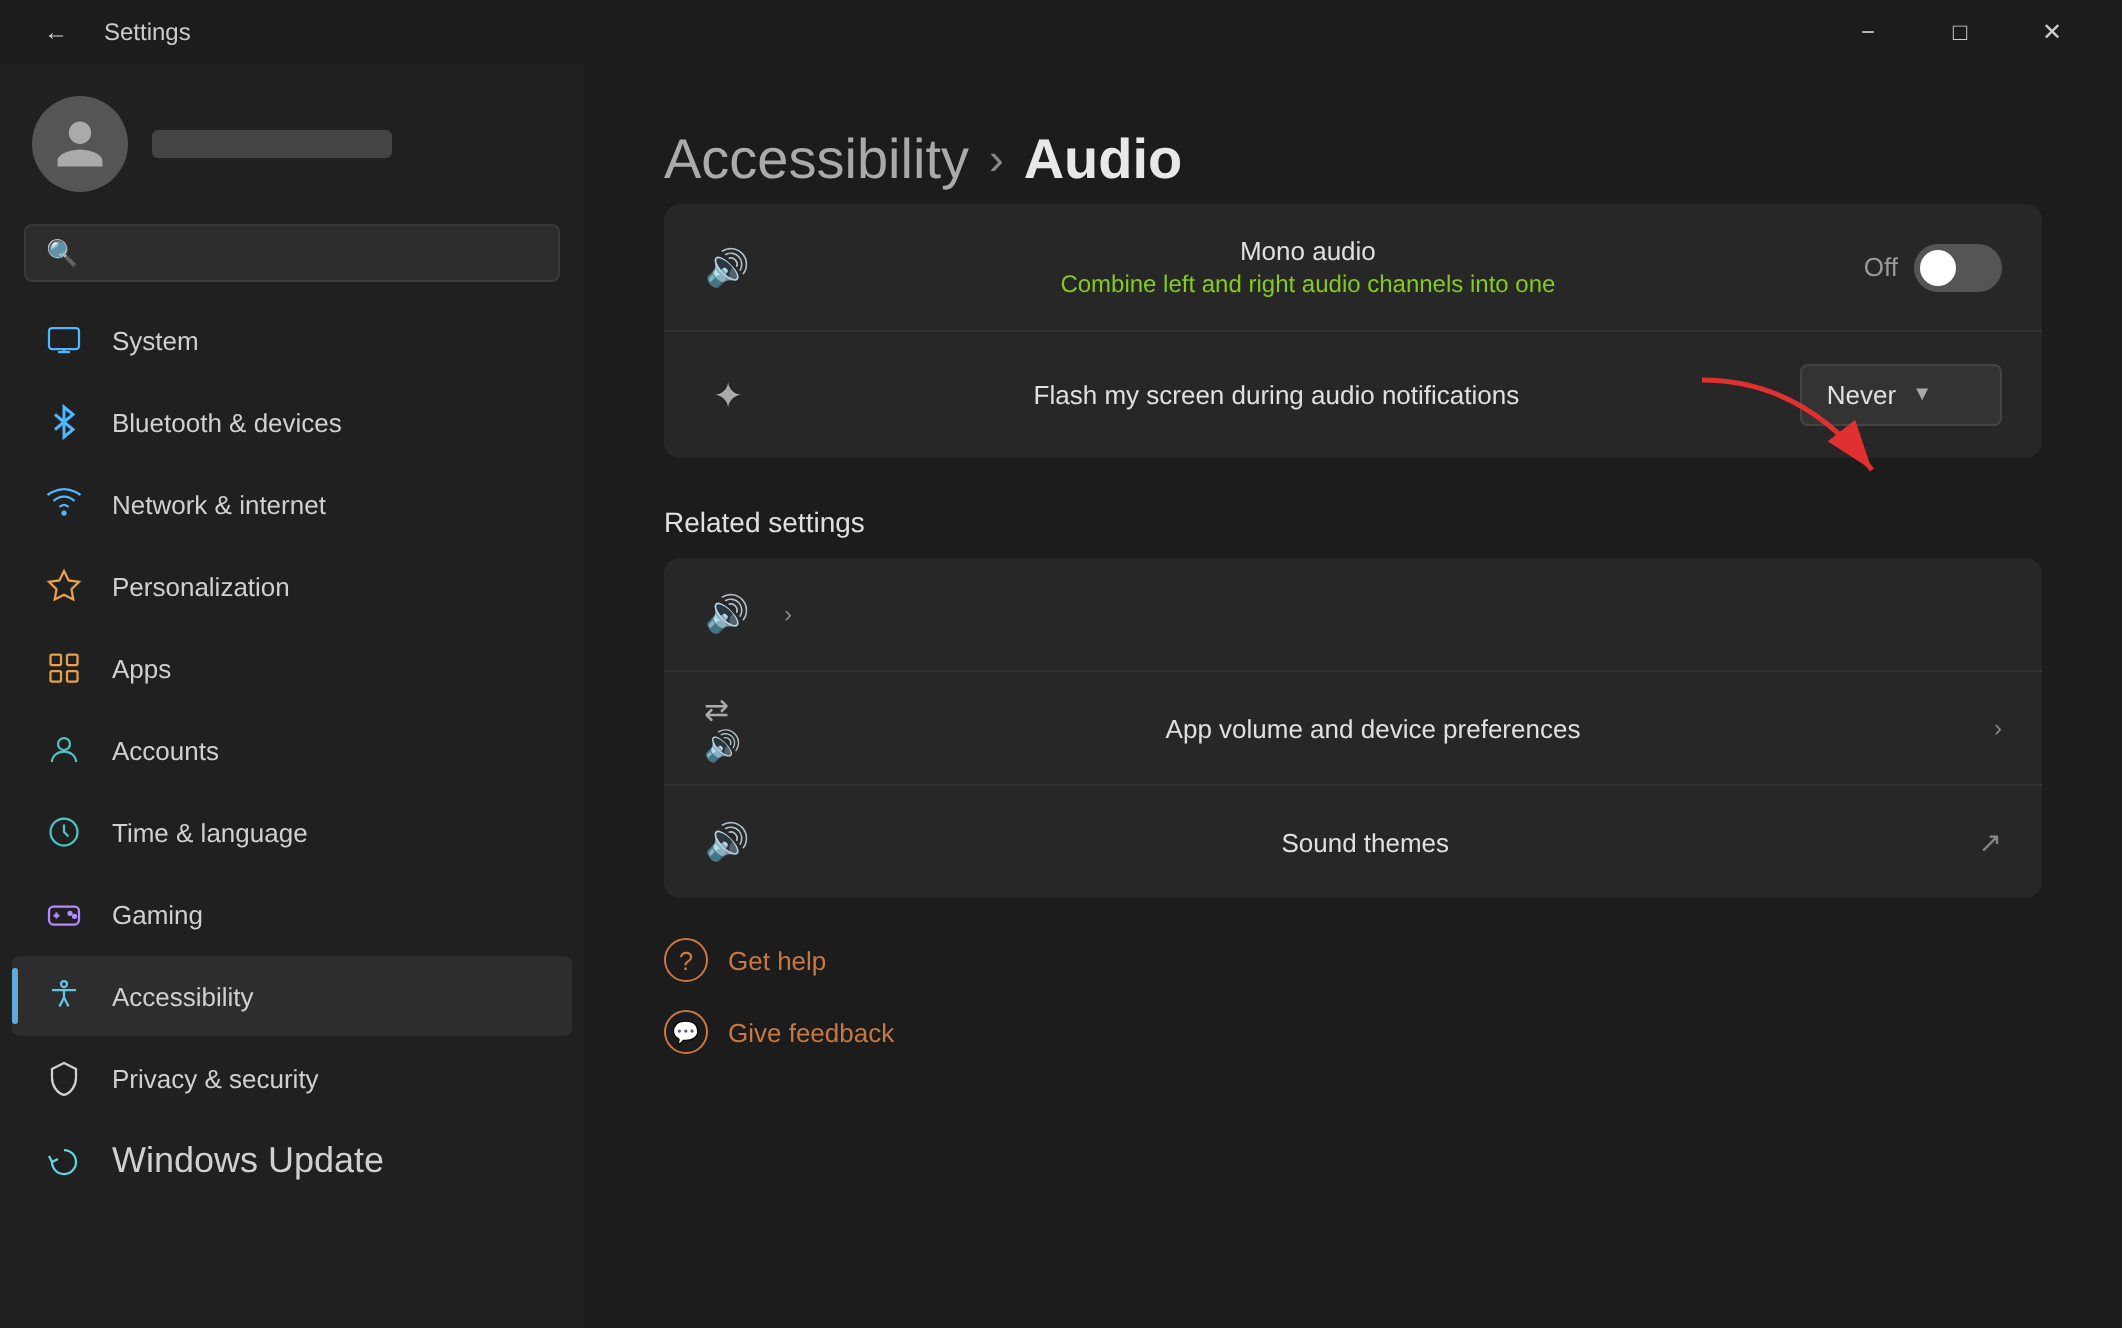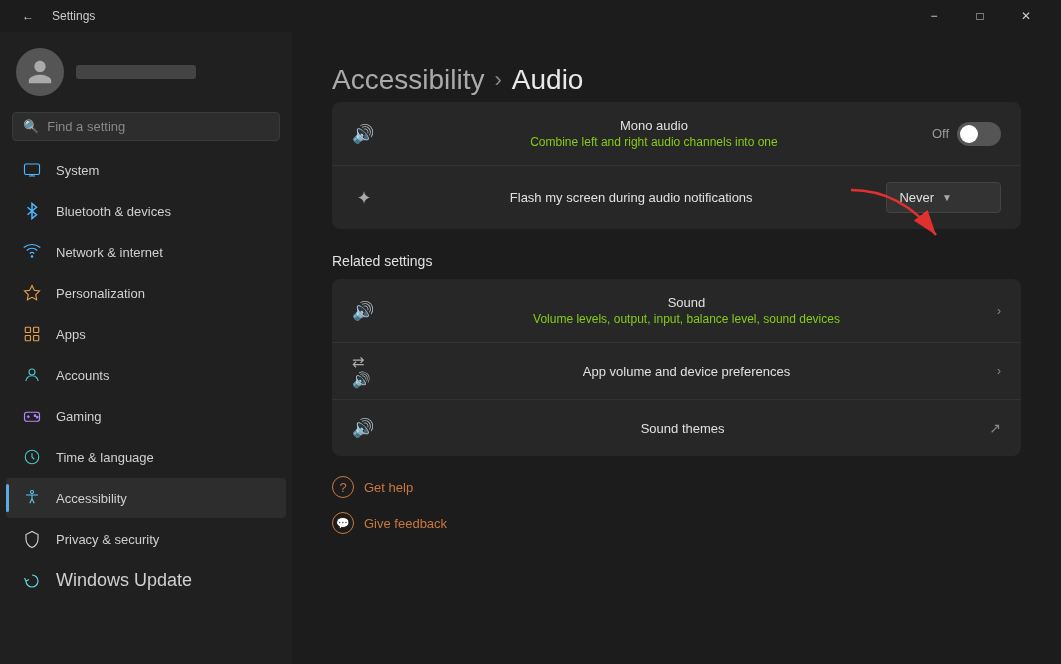--- a/index.html
+++ b/index.html
@@ -169,21 +169,21 @@
       font-weight: 300;
       color: #aaa;
       cursor: pointer;
     }
     .breadcrumb-sep {
       font-size: 22px;
       color: #888;
     }
     .breadcrumb-current {
       font-size: 28px;
-      font-weight: 400;
+      font-weight: 700;
       color: #e8e8e8;
     }
     .page-subtitle {
       font-size: 13px;
       color: #999;
       margin-bottom: 28px;
     }
     
     .settings-card {
       background: #272727;
@@ -256,21 +256,21 @@
       transition: left 0.2s;
     }
     .toggle.off .toggle-thumb { left: 3px; }
     
     .dropdown-select {
       background: #333;
       border: 1px solid #444;
       border-radius: 4px;
       color: #e0e0e0;
       font-size: 13px;
-      padding: 7px 48px 7px 12px;
+      padding: 7px 34px 7px 12px;
       cursor: pointer;
       display: flex;
       align-items: center;
       gap: 8px;
       min-width: 100px;
       position: relative;
     }
     .dropdown-chevron {
       color: #aaa;
       font-size: 10px;
@@ -356,21 +356,20 @@
       <div class="user-avatar">
         <svg viewBox="0 0 24 24" xmlns="http://www.w3.org/2000/svg">
           <path d="M12 12c2.7 0 4.8-2.1 4.8-4.8S14.7 2.4 12 2.4 7.2 4.5 7.2 7.2 9.3 12 12 12zm0 2.4c-3.2 0-9.6 1.6-9.6 4.8v2.4h19.2v-2.4c0-3.2-6.4-4.8-9.6-4.8z"></path>
         </svg>
       </div>
       <div class="user-name-box"></div>
     </div>
 
     <div class="search-box">
       <span class="search-icon">🔍</span>
-      <input type="text" placeholder="Find a setting" style="">
     </div>
 
     <div id="nav-container">
         <div class="nav-item">
           <div class="nav-icon">
             <svg width="18" height="18" viewBox="0 0 24 24" fill="none" stroke="#4db8ff" stroke-width="1.5">
               <rect x="2" y="4" width="20" height="14" rx="2"></rect>
               <path d="M8 20h8M12 18v2"></path>
             </svg>
           </div>
@@ -418,38 +417,38 @@
           <div class="nav-icon">
             <svg width="18" height="18" viewBox="0 0 24 24" fill="none" stroke="#4dc4c4" stroke-width="1.5">
               <circle cx="12" cy="8" r="4"></circle>
               <path d="M4 20c0-4 3.6-7 8-7s8 3 8 7"></path>
             </svg>
           </div>
           <span style="font-size: 13px;">Accounts</span>
         </div>
         <div class="nav-item">
           <div class="nav-icon">
+            <svg width="18" height="18" viewBox="0 0 24 24" fill="none" stroke="#4dc4c4" stroke-width="1.5">
+              <circle cx="12" cy="12" r="9"></circle>
+              <path d="M12 7v5l3 3"></path>
+            </svg>
+          </div>
+          <span style="font-size: 13px;">Time &amp; language</span>
+        </div>
+        <div class="nav-item">
+          <div class="nav-icon">
             <svg width="18" height="18" viewBox="0 0 24 24" fill="none" stroke="#b48aff" stroke-width="1.5">
               <rect x="2" y="7" width="20" height="12" rx="3"></rect>
               <path d="M7 11v4M5 13h4"></path>
               <circle cx="16" cy="11.5" r="1" fill="#b48aff"></circle>
               <circle cx="19" cy="13.5" r="1" fill="#b48aff"></circle>
             </svg>
           </div>
           <span style="font-size: 13px;">Gaming</span>
         </div>
-        <div class="nav-item">
-          <div class="nav-icon">
-            <svg width="18" height="18" viewBox="0 0 24 24" fill="none" stroke="#4dc4c4" stroke-width="1.5">
-              <circle cx="12" cy="12" r="9"></circle>
-              <path d="M12 7v5l3 3"></path>
-            </svg>
-          </div>
-          <span style="font-size: 13px;">Time &amp; language</span>
-        </div>
         <div class="nav-item active">
           <div class="nav-icon">
             <svg width="18" height="18" viewBox="0 0 24 24" fill="none" stroke="#60c8e8" stroke-width="1.5">
               <circle cx="12" cy="4" r="2"></circle>
               <path d="M4 8h16M12 8v5l-3 6M12 13l3 6"></path>
             </svg>
           </div>
           <span style="font-size: 13px;">Accessibility</span>
         </div>
         <div class="nav-item">
@@ -509,24 +508,20 @@
             </div>
           </div>
         </div>
       </div>
 
       <div class="section-title">Related settings</div>
       <div class="settings-card">
 
         <div class="settings-row" style="cursor:pointer;">
           <div class="settings-row-icon">🔊</div>
-          <div class="settings-row-text">
-            <div class="settings-row-title">Sound</div>
-            <div class="settings-row-desc">Volume levels, output, input, balance level, sound devices</div>
-          </div>
           <span class="settings-row-chevron">›</span>
         </div>
 
         <div class="settings-row" style="cursor:pointer;">
           <div class="settings-row-icon" style="font-size:15px;">⇄🔊</div>
           <div class="settings-row-text">
             <div class="settings-row-title">App volume and device preferences</div>
           </div>
           <span class="settings-row-chevron">›</span>
         </div>

